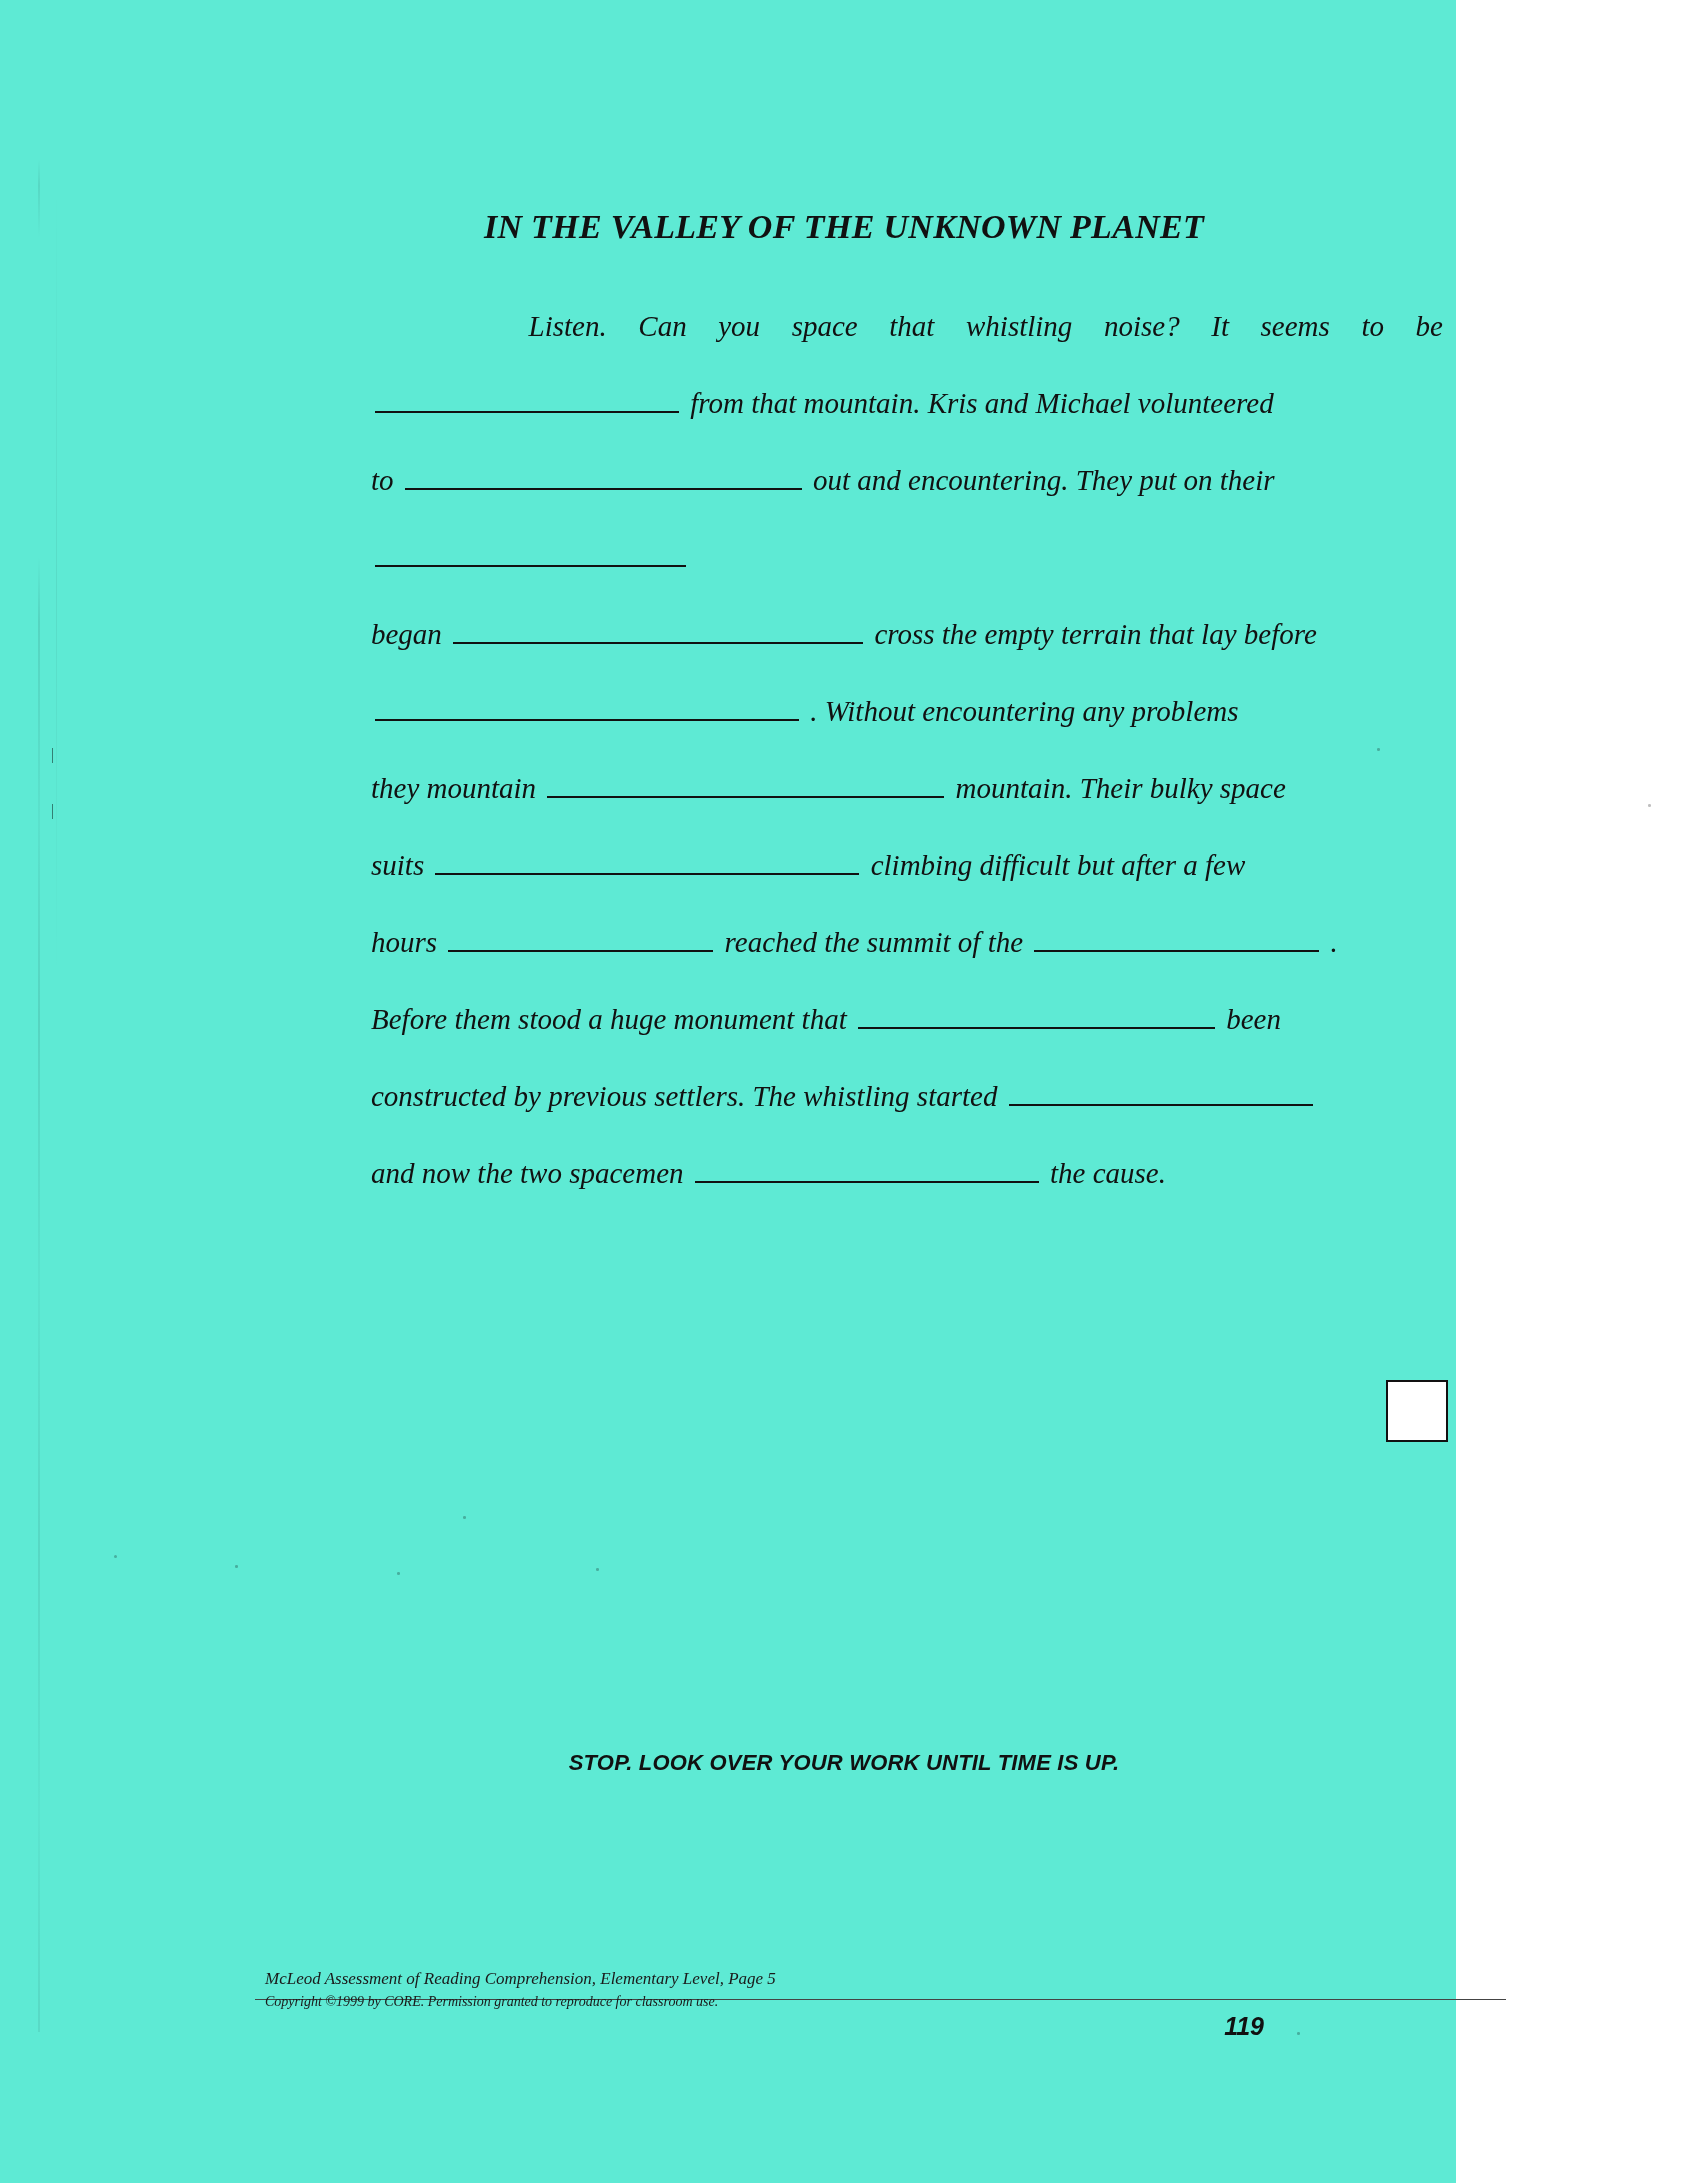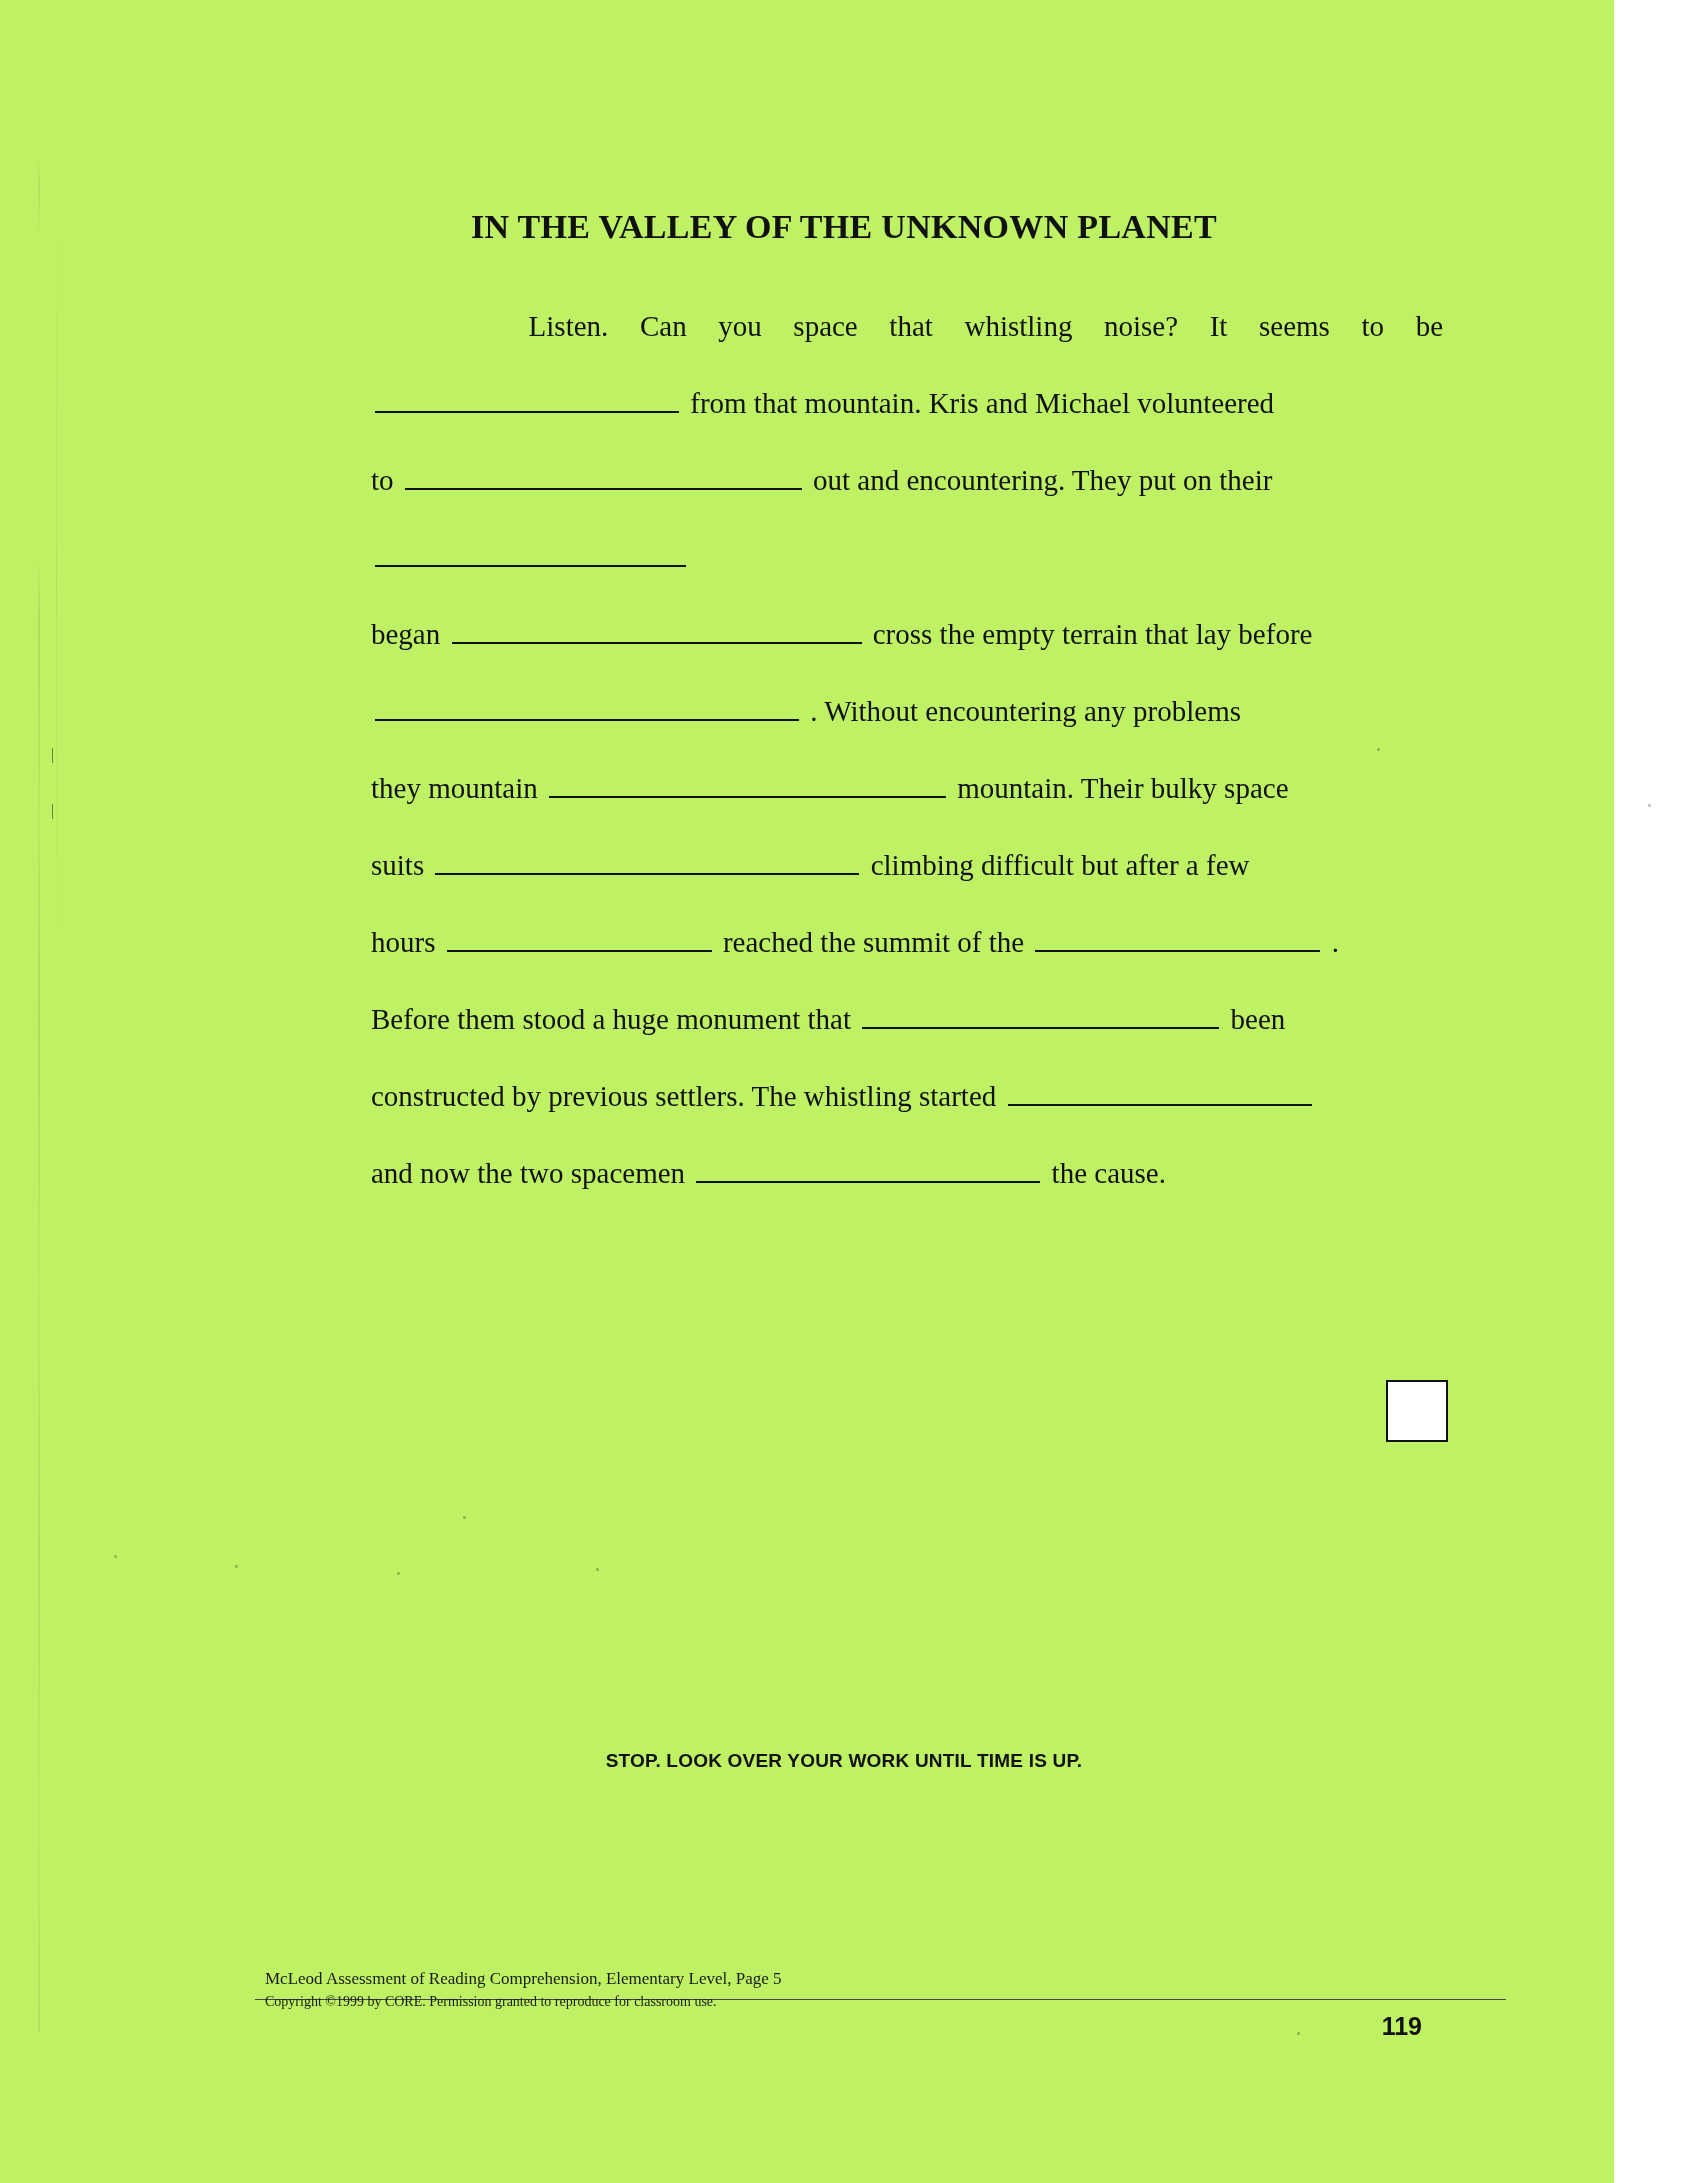--- a/index.html
+++ b/index.html
@@ -12,23 +12,24 @@
     height: 2183px;
     font-family: "Liberation Serif", serif;
     color: #111111;
     position: relative;
     overflow: hidden;
   }
 
   .page {
     position: absolute;
     left: 0; top: 0;
-    width: 1614px;
+    width: 1456px;
     height: 2183px;
-    background: #bef264;
+    background: #5eead4;
+    font-style: italic;
   }
 
   
   .scan-edge {
     position: absolute;
     left: 38px;
     top: 159px;
     width: 2px;
     height: 1873px;
     background: linear-gradient(to bottom,
@@ -125,21 +126,21 @@
   }
 
   .stop-note {
     position: absolute;
     left: 0;
     top: 1750px;
     width: 1688px;
     text-align: center;
     font-family: "Liberation Sans", sans-serif;
     font-weight: bold;
-    font-size: 19px;
+    font-size: 22px;
     letter-spacing: 0.2px;
   }
 
   .footer-source {
     position: absolute;
     left: 265px;
     top: 1969px;
     font-size: 17px;
     color: #1a1a1a;
   }

